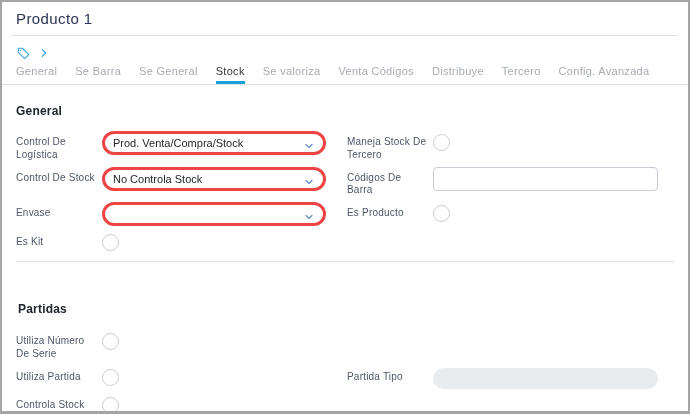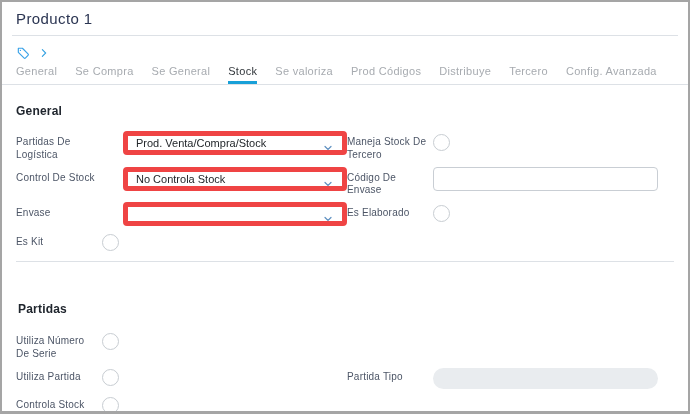--- a/index.html
+++ b/index.html
@@ -72,29 +72,28 @@
     font-size: 10px;
     color: #4c5566;
     line-height: 1.28;
     padding-top: 5px;
     max-width: 80px;
     letter-spacing: .2px;
   }
 
   .select {
     width: 224px; height: 24px;
-    border: 5px solid #ef4444;
-    border-radius: 4px;
+    border: 3px solid #ef4444;
+    border-radius: 12px;
     background: #fff;
     display: flex; align-items: center;
     padding: 0 26px 0 8px;
     font-size: 11px; color: #23272b;
     position: relative;
     cursor: pointer;
-    margin-left: 21px;
   }
   .select .chev { position: absolute; right: 8px; top: 6px; }
 
   .text-input {
     width: 225px; height: 24px;
     border: 1px solid #c9ced4;
     border-radius: 4px;
     padding: 0 8px;
     font-size: 11px; color: #23272b;
     outline: none;
@@ -139,36 +138,36 @@
     </span>
     <span>
       <svg width="10" height="12" viewBox="0 0 24 24" fill="none" stroke="#2f9fe0" stroke-width="2.6" stroke-linecap="round">
         <polyline points="8 4 16 12 8 20"></polyline>
       </svg>
     </span>
   </div>
 
   <div class="tabs">
     <span class="tab">General</span>
-    <span class="tab">Se Compra</span>
+    <span class="tab">Se Barra</span>
     <span class="tab">Se General</span>
     <span class="tab active">Stock</span>
     <span class="tab">Se valoriza</span>
-    <span class="tab">Prod Códigos</span>
+    <span class="tab">Venta Códigos</span>
     <span class="tab">Distribuye</span>
     <span class="tab">Tercero</span>
     <span class="tab">Config. Avanzada</span>
   </div>
 
   <div class="content">
 
     <div class="section-title general">General</div>
 
     <div class="row">
-      <span class="field-label">Partidas De Logística</span>
+      <span class="field-label">Control De Logística</span>
       <div class="select">
         <span>Prod. Venta/Compra/Stock</span>
         <span class="chev">
           <svg width="12" height="12" viewBox="0 0 24 24" fill="none" stroke="#5d8fc0" stroke-width="2.4" stroke-linecap="round">
               <polyline points="6 9 12 15 18 9"></polyline>
             </svg>
         </span>
       </div>
       <span class="field-label">Maneja Stock De Tercero</span>
       <span class="radio"></span>
@@ -177,35 +176,35 @@
     <div class="row">
       <span class="field-label">Control De Stock</span>
       <div class="select">
         <span>No Controla Stock</span>
         <span class="chev">
           <svg width="12" height="12" viewBox="0 0 24 24" fill="none" stroke="#5d8fc0" stroke-width="2.4" stroke-linecap="round">
               <polyline points="6 9 12 15 18 9"></polyline>
             </svg>
         </span>
       </div>
-      <span class="field-label">Código De Envase</span>
+      <span class="field-label">Códigos De Barra</span>
       <input class="text-input" type="text" value="" style="">
     </div>
 
     <div class="row">
       <span class="field-label">Envase</span>
       <div class="select">
         <span></span>
         <span class="chev">
           <svg width="12" height="12" viewBox="0 0 24 24" fill="none" stroke="#5d8fc0" stroke-width="2.4" stroke-linecap="round">
               <polyline points="6 9 12 15 18 9"></polyline>
             </svg>
         </span>
       </div>
-      <span class="field-label">Es Elaborado</span>
+      <span class="field-label">Es Producto</span>
       <span class="radio"></span>
     </div>
 
     <div class="row">
       <span class="field-label">Es Kit</span>
       <span class="radio"></span>
       <span></span>
         <span></span>
     </div>
 

